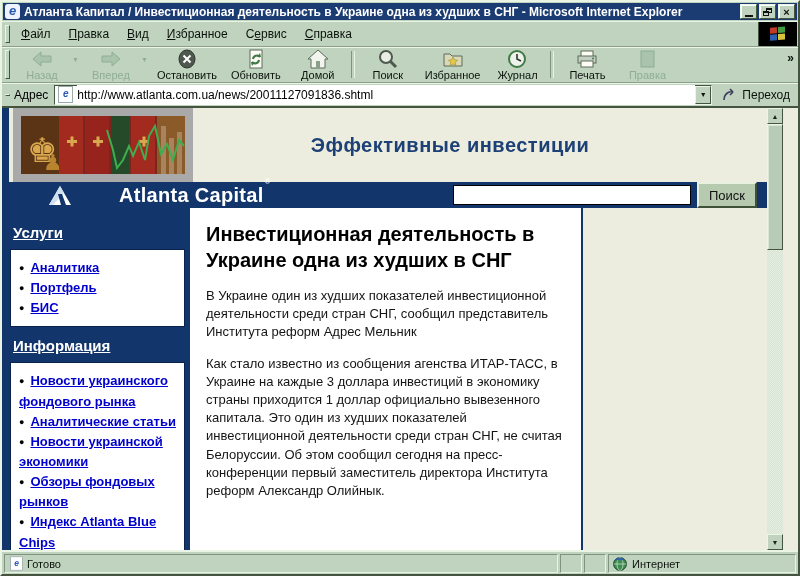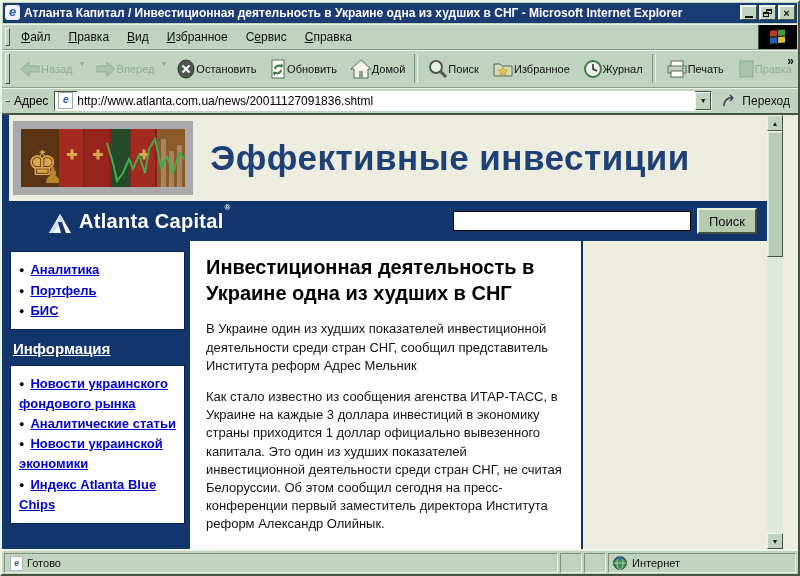--- a/index.html
+++ b/index.html
@@ -25,21 +25,21 @@
   
   .menubar{height:24px;display:flex;align-items:stretch;border-top:1px solid #eaf5e6;position:relative;}
   .grip{width:3px;margin:3px 2px 3px 3px;border:1px solid;border-color:#eaf5e6 #44543f #44543f #eaf5e6;}
   .menu-items{display:flex;align-items:center;flex:1;}
   .menu-item{padding:2px 9px;font-size:12px;color:#0c130c;cursor:default;}
   .menu-item u{text-decoration:underline;}
   .throbber{width:38px;height:24px;background:#000;margin-right:1px;display:flex;align-items:center;justify-content:center;border-left:1px solid #44543f;}
   
   .toolbar{height:38px;display:flex;align-items:stretch;border-top:1px solid #8ba08b;box-shadow:inset 0 1px 0 #eaf5e6;position:relative;}
   .tb-sep{width:2px;margin:4px 3px;border-left:1px solid #7e947e;border-right:1px solid #e7f3e3;}
-  .tb-btn{display:flex;flex-direction:row;align-items:center;justify-content:flex-start;
+  .tb-btn{display:flex;flex-direction:column;align-items:center;justify-content:flex-start;
           padding:2px 7px 1px;min-width:46px;font-size:11px;color:#0c130c;}
   .tb-btn .ticon{height:20px;display:flex;align-items:center;justify-content:center;}
   .tb-btn.disabled{color:#8fae93;}
   .tb-drop{display:flex;align-items:center;font-size:7px;color:#8fae93;padding:0 2px 10px 0;}
   .tb-overflow{position:absolute;right:4px;top:4px;font-size:12px;font-weight:bold;color:#0c130c;}
   
   .addressbar{height:26px;display:flex;align-items:center;border-top:1px solid #8ba08b;box-shadow:inset 0 1px 0 #eaf5e6;padding-right:4px;}
   .addr-label{font-size:12px;color:#000000;margin:0 6px 0 2px;}
   .addr-input-wrap{flex:1;height:20px;background:#fff;border:1px solid;border-color:#44543f #eaf5e6 #eaf5e6 #44543f;
                    display:flex;align-items:center;box-sizing:border-box;}
@@ -49,23 +49,23 @@
   .combo-drop{width:16px;height:18px;background:#bfd3bf;border:1px solid;border-color:#eaf5e6 #44543f #44543f #eaf5e6;
               display:flex;align-items:center;justify-content:center;font-size:7px;color:#111;box-sizing:border-box;}
   .go-btn{display:flex;align-items:center;margin-left:6px;font-size:12px;color:#0c130c;padding:2px 4px;}
   .go-btn svg{margin-right:4px;}
   
   .viewport{height:442px;border-top:2px solid #44543f;border-bottom:1px solid #eaf5e6;position:relative;background:#ededdf;display:flex;}
   .page{width:765px;overflow:hidden;position:relative;display:flex;flex-direction:column;}
   .navy-strip{position:absolute;left:0;top:0;bottom:0;width:7px;background:#12366b;}
   .banner{height:86px;background:#ededdf;display:flex;align-items:center;padding-left:11px;}
   .banner-frame{width:180px;height:74px;background:#a9a9a9;display:flex;align-items:center;justify-content:center;flex:0 0 auto;}
-  .banner-title{flex:1;text-align:center;font-size:35px;font-weight:bold;color:#1d4076;letter-spacing:0.5px;padding-right:60px;}
+  .banner-title{flex:1;text-align:center;font-size:20px;font-weight:bold;color:#1d4076;letter-spacing:0.5px;padding-right:60px;}
   .siteheader{height:40px;background:#12366b;display:flex;align-items:center;padding:0 10px 0 7px;}
-  .logo{display:flex;align-items:flex-end;margin-left:40px;flex:1;}
+  .logo{display:flex;align-items:center;margin-left:40px;flex:1;gap:40px;}
   .logo-text{color:#fff;font-size:20px;font-weight:bold;margin-left:8px;letter-spacing:0.3px;}
   .logo-reg{color:#fff;font-size:8px;vertical-align:top;position:relative;top:-7px;left:1px;}
   .hdr-search{width:238px;height:20px;background:#fff;border:1px solid #000;font-size:12px;
               font-family:"Liberation Sans",sans-serif;padding:0 3px;box-sizing:border-box;}
   .hdr-search-btn{margin-left:6px;height:26px;padding:0 10px;background:#b6cab0;border:2px solid;
                   border-color:#e6f2de #3f5138 #3f5138 #e6f2de;font-size:13px;color:#111;
                   font-family:"Liberation Sans",sans-serif;}
   .pagebody{flex:1;display:flex;align-items:stretch;}
   
   .sidebar{width:186px;background:#12366b;padding:10px 0 0 7px;box-sizing:border-box;flex:0 0 auto;}
@@ -301,30 +301,32 @@
             <path d="M9 8 L13 8 L17 19 L12 19 Z" fill="#12366b"></path>
           </svg>
           <span class="logo-text"><span>Atlanta Capital</span><span class="logo-reg">®</span></span>
         </div>
         <input class="hdr-search" type="text" value="" style="">
         <button class="hdr-search-btn">Поиск</button>
       </div>
 
       <div class="pagebody">
         <div class="sidebar">
+          <a class="sb-header">Услуги</a>
           <div class="sb-box">
             <div class="sb-link-line"><span class="sb-bullet">●</span><span class="sb-link">Аналитика</span></div>
             <div class="sb-link-line"><span class="sb-bullet">●</span><span class="sb-link">Портфель</span></div>
             <div class="sb-link-line"><span class="sb-bullet">●</span><span class="sb-link">БИС</span></div>
           </div>
           <a class="sb-header">Информация</a>
           <div class="sb-box">
             <div class="sb-link-line"><span class="sb-bullet">●</span><span class="sb-link">Новости украинского фондового рынка</span></div>
             <div class="sb-link-line"><span class="sb-bullet">●</span><span class="sb-link">Аналитические статьи</span></div>
             <div class="sb-link-line"><span class="sb-bullet">●</span><span class="sb-link">Новости украинской экономики</span></div>
+            <div class="sb-link-line"><span class="sb-bullet">●</span><span class="sb-link">Обзоры фондовых рынков</span></div>
             <div class="sb-link-line"><span class="sb-bullet">●</span><span class="sb-link">Индекс Atlanta Blue Chips</span></div>
           </div>
 
         </div>
 
         <div class="content">
           <h1 class="article-title">Инвестиционная деятельность в Украине одна из худших в СНГ</h1>
           <p class="article-p">В Украине один из худших показателей инвестиционной деятельности среди стран СНГ, сообщил представитель Института реформ Адрес Мельник</p>
           <p class="article-p">Как стало известно из сообщения агенства ИТАР-ТАСС, в Украине на каждые 3 доллара инвестиций в экономику страны приходится 1 доллар официально вывезенного капитала. Это один из худших показателей инвестиционной деятельности среди стран СНГ, не считая Белоруссии. Об этом сообщил сегодня на пресс-конференции первый заместитель директора Института реформ Александр Олийнык.</p>
         </div>

